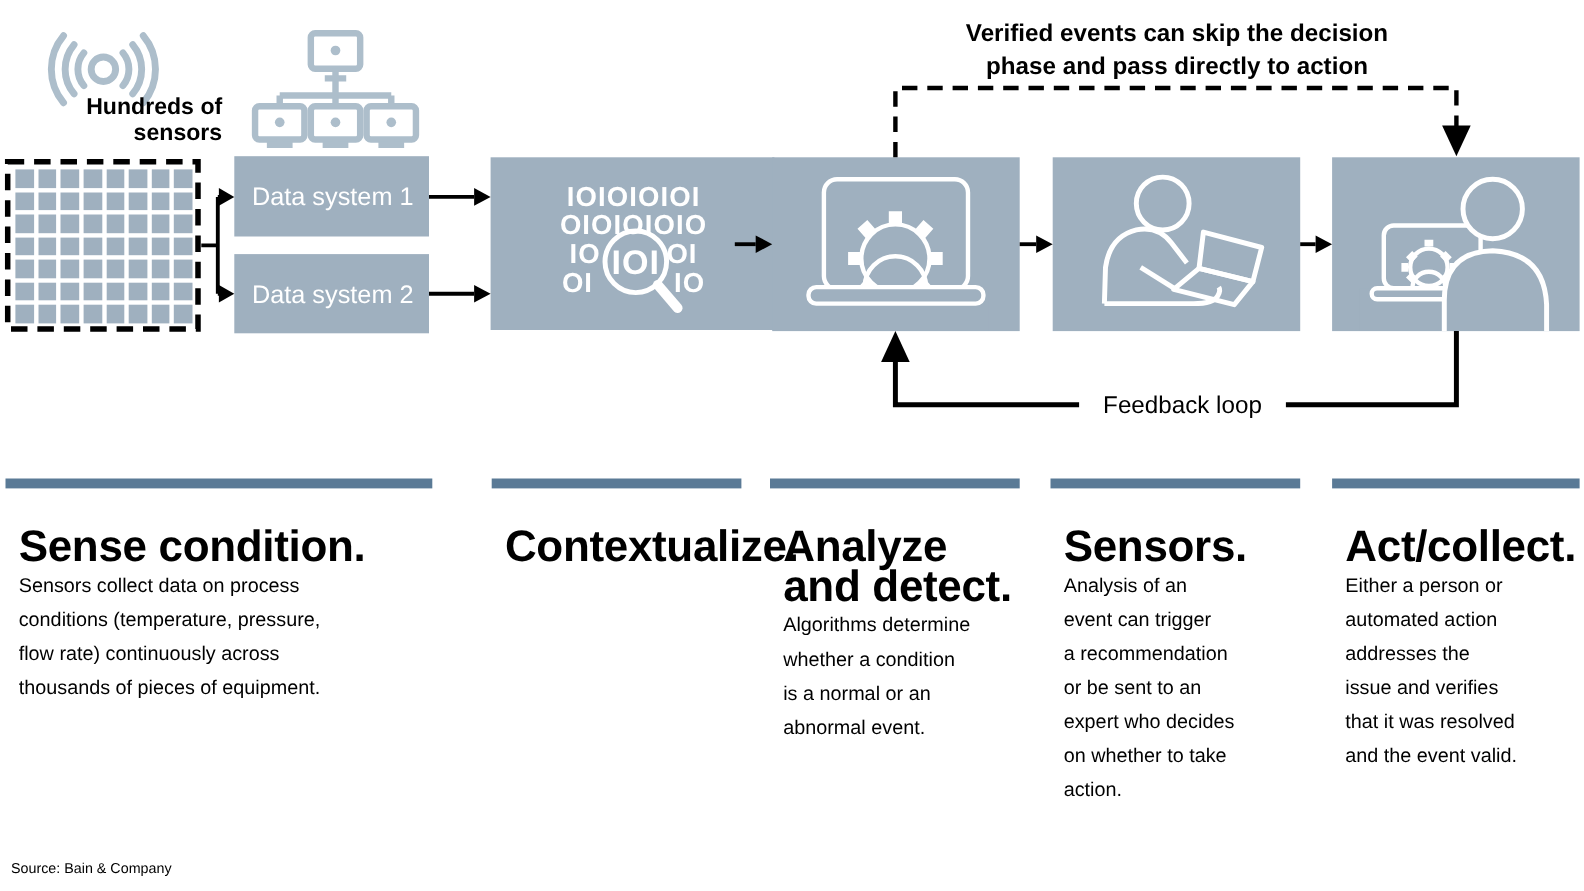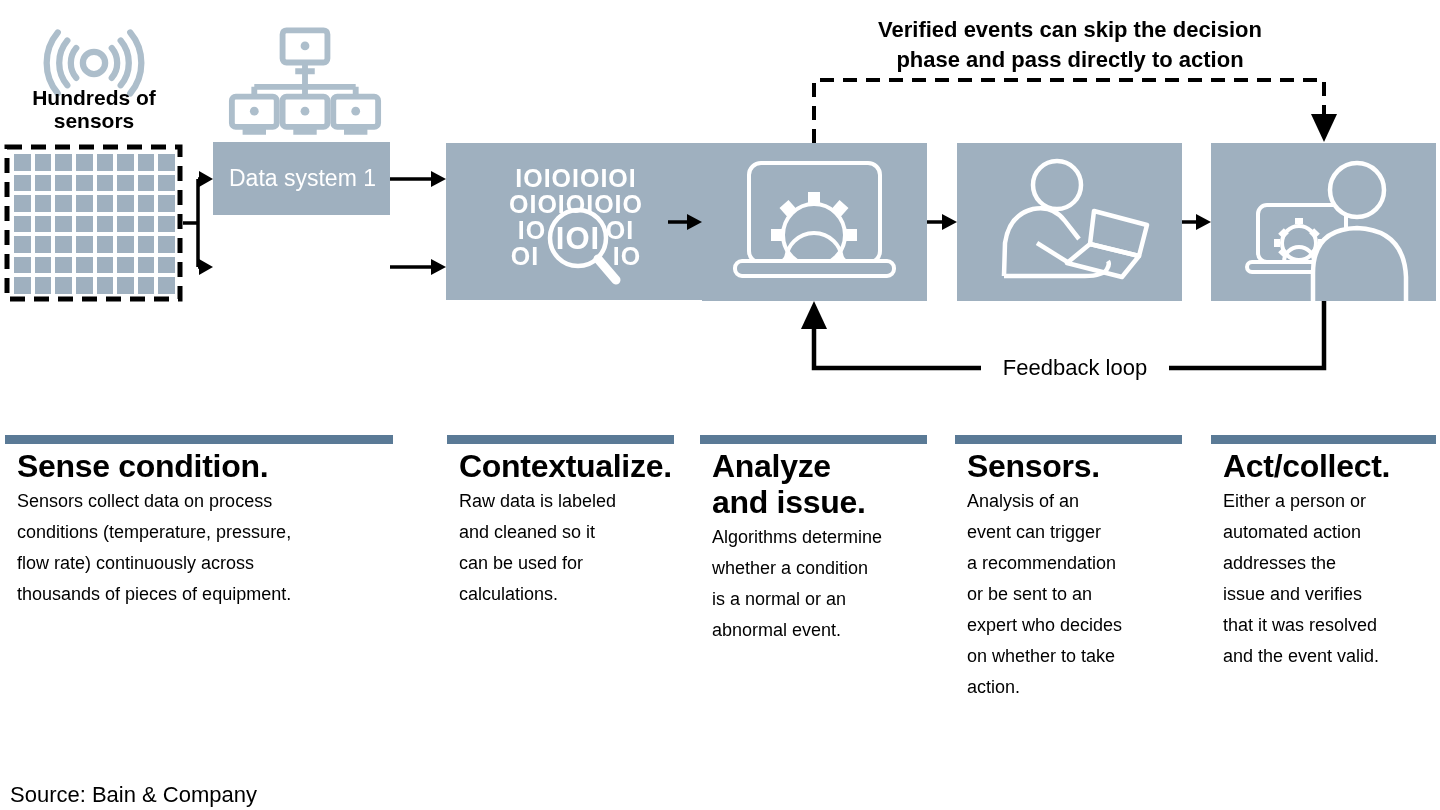--- a/index.html
+++ b/index.html
@@ -10,33 +10,33 @@
   .abs{position:absolute;}
   
   .flowbox{position:absolute;background:#9FB0BF;}
   .dsbox{position:absolute;background:#9FB0BF;display:flex;align-items:center;
          color:#ffffff;font-size:23px;padding-left:16px;box-sizing:border-box;}
   
   #sensor-grid{position:absolute;left:14px;top:154px;width:161px;height:140px;
     display:grid;grid-template-columns:repeat(8,1fr);grid-template-rows:repeat(7,1fr);gap:4px;}
   #sensor-grid .cell{background:#9FB0BF;}
   
-  .sensors-label{position:absolute;left:2px;top:86px;width:184px;text-align:center;
+  .sensors-label{position:absolute;left:18px;top:86px;width:184px;text-align:right;
     font-weight:bold;font-size:21px;line-height:23px;white-space:pre-line;}
   .skip-note{position:absolute;left:820px;top:3px;width:500px;text-align:center;
     font-weight:bold;font-size:22px;line-height:30px;white-space:pre-line;margin-top:12px;}
   .feedback-label{position:absolute;left:981px;top:353px;width:188px;height:30px;
     background:#ffffff;text-align:center;font-weight:normal;font-size:22px;line-height:30px;}
   
   .col{position:absolute;top:435px;}
   .col .bar{height:9px;background:#5A7A96;}
-  .col .title{font-weight:bold;font-size:32px;line-height:36px;margin:4px 0 2px 0;
+  .col .title{font-weight:bold;font-size:40px;line-height:36px;margin:35px 0 2px 0;
     padding-left:12px;white-space:pre-line;letter-spacing:-0.3px;}
   .col .body{font-size:18px;line-height:31px;padding-left:12px;white-space:pre-line;}
-  .source{position:absolute;left:10px;top:782px;font-size:22px;}
+  .source{position:absolute;left:10px;top:782px;font-size:13px;}
   
   #connectors{position:absolute;left:0;top:0;pointer-events:none;}
   .icon-svg{display:block;width:100%;height:100%;}
 </style>
 </head>
 <body>
 
 <div id="stage">
 
   <div class="abs" style="left:36px;top:22px;width:116px;height:78px;">
@@ -122,20 +122,23 @@
       <div class="cell"></div>
       <div class="cell"></div>
       <div class="cell"></div>
       <div class="cell"></div>
       <div class="cell"></div>
       <div class="cell"></div>
     </div>
 
   <div class="dsbox" style="left:213px;top:142px;width:177px;height:73px;">
     <span>Data system 1</span>
+  </div>
+  <div class="dsbox" style="left:213px;top:231px;width:177px;height:72px;">
+    <span>Data system 2</span>
   </div>
 
   <div class="flowbox" style="left:446px;top:143px;width:258px;height:157px;">
     <svg class="icon-svg" viewBox="0 0 222 157">
       <g fill="#ffffff" font-family="Liberation Sans, DejaVu Sans, sans-serif" font-weight="bold" font-size="25" text-anchor="middle" letter-spacing="1">
         <text x="112" y="44">IOIOIOIOI</text>
         <text x="112" y="70">OIOIOIOIO</text>
         <text x="68" y="96">IO</text>
         <text x="156" y="96">OI</text>
         <text x="61" y="122">OI</text>
@@ -224,29 +227,25 @@
     <div class="bar"></div>
     <div class="title">Sense condition.</div>
     <div class="body">Sensors collect data on process
 conditions (temperature, pressure,
 flow rate) continuously across
 thousands of pieces of equipment.</div>
   </div>
   <div class="col" style="left:447px;width:227px;">
     <div class="bar"></div>
     <div class="title">Contextualize.</div>
-    <div class="body">Raw data is labeled
-and cleaned so it
-can be used for
-calculations.</div>
   </div>
   <div class="col" style="left:700px;width:232px;">
     <div class="bar" style="width:227px;"></div>
     <div class="title">Analyze
-and issue.</div>
+and detect.</div>
     <div class="body">Algorithms determine
 whether a condition
 is a normal or an
 abnormal event.</div>
   </div>
   <div class="col" style="left:955px;width:230px;">
     <div class="bar" style="width:227px;"></div>
     <div class="title">Sensors.</div>
     <div class="body">Analysis of an
 event can trigger

